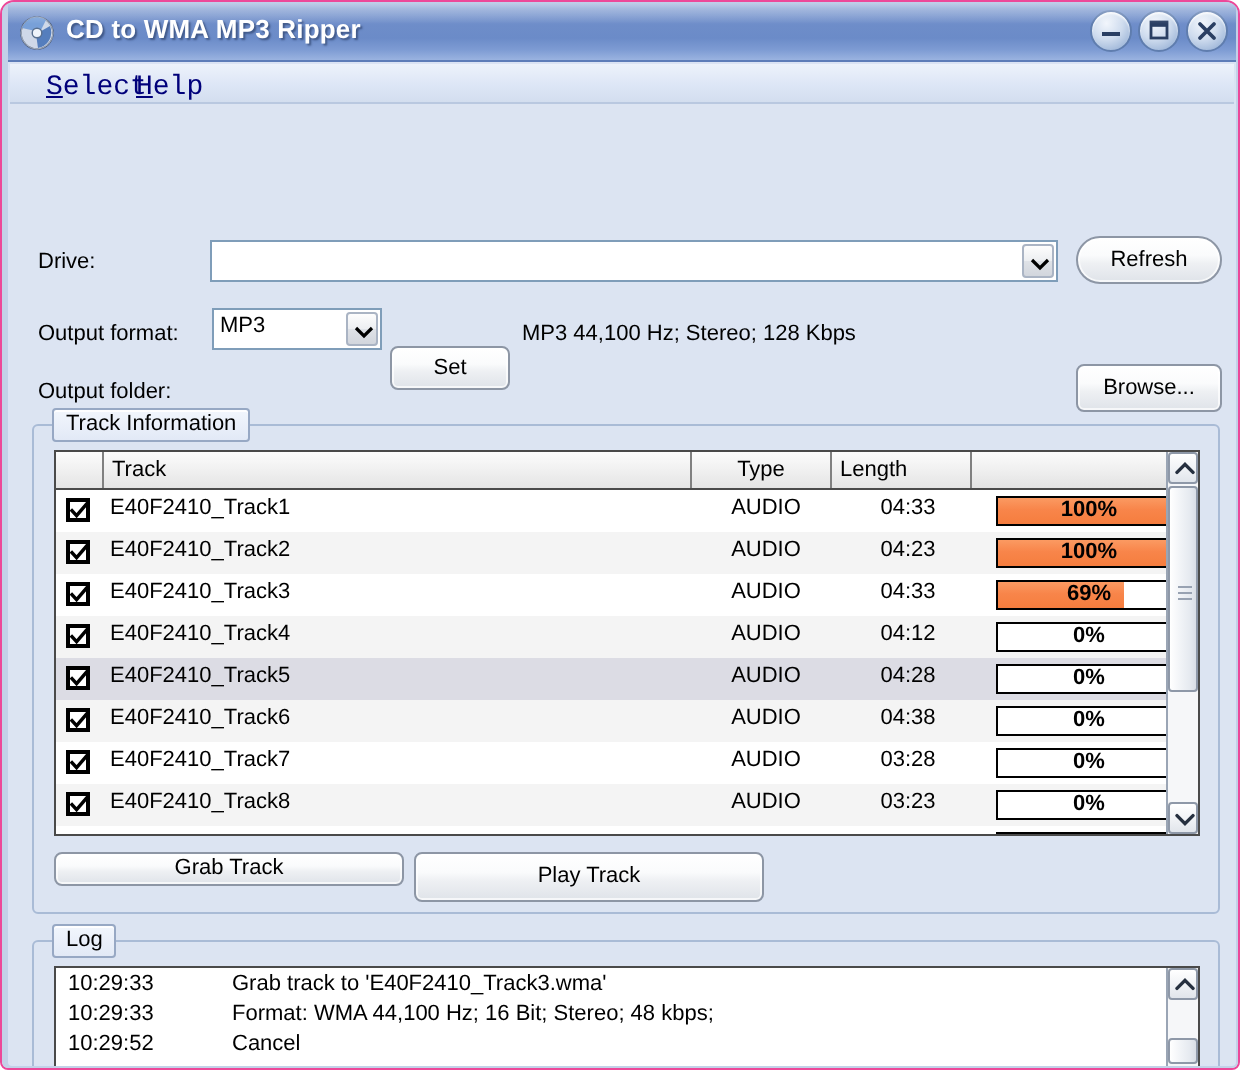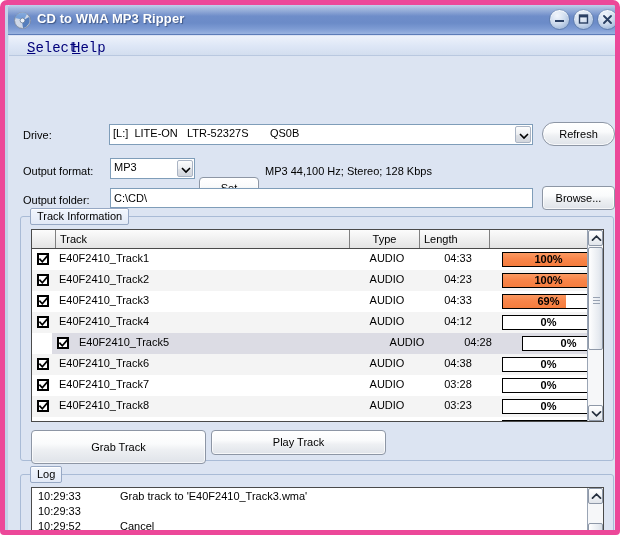--- a/index.html
+++ b/index.html
@@ -15,21 +15,21 @@
     -webkit-font-smoothing: none;
   }
 
   
   .window {
     position: absolute;
     left: 0; top: 0;
     width: 620px; height: 535px;
     box-sizing: border-box;
     background: #dbe3f4;
-    border: 5px solid #ec4899;
+    border: 1px solid #ec4899;
     border-radius: 7px 7px 4px 4px;
     overflow: hidden;
   }
   .win-outer-edge {
     position: absolute;
     left: 0; top: 0; width: 620px; height: 535px;
     box-sizing: border-box;
     border: 3px solid #c3d1e8;
     border-top: none;
     border-radius: 0 0 5px 5px;
@@ -237,21 +237,21 @@
     position: absolute;
     left: 0; top: 19px; right: 0; bottom: 0;
     overflow: hidden;
   }
   .row {
     position: relative;
     height: 21px;
     box-sizing: border-box;
   }
   .row.alt { background: #f4f4f4; }
-  .row.sel { background: #dcdce4; margin-left: 20px; }
+  .row.sel { background: #dcdce4; }
   .row .cb {
     position: absolute;
     left: 5px; top: 4px;
     width: 12px; height: 12px;
     background: #ffffff;
     border: 2px solid #000000;
     box-sizing: border-box;
   }
   .row .cb svg { position: absolute; left: 0px; top: 0px; }
   .row .c-track {
@@ -387,21 +387,20 @@
 
   <div class="menubar">
     <span class="menu-item" id="menu-select"><u>S</u>elect</span>
     <span class="menu-item" id="menu-help"><u>H</u>elp</span>
   </div>
 
   <div class="client">
 
     <span class="lbl" style="left:14px; top:73px;">Drive:</span>
     <div class="combo" style="left:100px; top:68px; width:424px; height:21px;">
-      <span class="combo-text">[L:]  LITE-ON   LTR-52327S       QS0B</span>
       <span class="combo-arrow">
         <svg width="10" height="8" viewBox="0 0 10 8">
             <path d="M1 2 L5 6 L9 2" stroke="#000" stroke-width="1.6" fill="none"></path>
           </svg>
       </span>
     </div>
     <div class="btn" style="left:533px; top:66px; width:73px; height:24px;border-radius:12px;">
       <span>Refresh</span>
     </div>
 
@@ -413,21 +412,20 @@
             <path d="M1 2 L5 6 L9 2" stroke="#000" stroke-width="1.6" fill="none"></path>
           </svg>
       </span>
     </div>
     <div class="btn" style="left:190px; top:101px; width:60px; height:22px;margin-top:20px;">
       <span>Set</span>
     </div>
     <span class="lbl" style="left:256px; top:109px;">MP3 44,100 Hz; Stereo;  128 Kbps</span>
 
     <span class="lbl" style="left:14px; top:138px;">Output folder:</span>
-    <div class="textfield" style="left:101px; top:132px; width:423px; height:20px;">C:\CD\</div>
     <div class="btn" style="left:533px; top:130px; width:73px; height:24px;">
       <span>Browse...</span>
     </div>
 
     <div class="groupbox" style="left:11px; top:160px; width:594px; height:245px;">
       <span class="group-label">Track Information</span>
 
       <div class="listctl" style="left:10px; top:12px; width:573px; height:193px;">
 
         <div class="list-header">
@@ -574,39 +572,40 @@
             </div>
           </div>
           <div class="sb-btn down">
             <svg width="11" height="7" viewBox="0 0 11 7">
                 <path d="M1.5 1.8 L5.5 5.8 L9.5 1.8" stroke="#26303f" stroke-width="1.7" fill="none" stroke-linecap="round"></path>
               </svg>
           </div>
         </div>
       </div>
 
-      <div class="btn" style="left:10px; top:213px; width:175px; height:34px;">
+      <div class="btn" style="left:10px; top:213px; width:175px; height:17px;">
         <span>Grab Track</span>
       </div>
       <div class="btn" style="left:190px; top:213px; width:175px; height:25px;justify-content:center;">
         <span>Play Track</span>
       </div>
     </div>
 
     <div class="groupbox" style="left:11px; top:418px; width:594px; height:92px;">
       <span class="group-label">Log</span>
 
       <div class="logbox" style="left:10px; top:12px; width:573px; height:72px;">
         <div id="log-lines" style="position:absolute; left:0; top:2px; right:16px;">
             <div class="log-line">
               <span class="log-time">10:29:33</span>
               <span class="log-msg">Grab track to 'E40F2410_Track3.wma'</span>
             </div>
             <div class="log-line">
               <span class="log-time">10:29:33</span>
+              <span class="log-msg">Format: WMA 44,100 Hz; 16 Bit; Stereo; 48 kbps;</span>
             </div>
             <div class="log-line">
               <span class="log-time">10:29:52</span>
               <span class="log-msg">Cancel</span>
             </div>
           </div>
 
         <div class="vscroll" style="top:0; height:70px;">
           <div class="sb-btn up">
             <svg width="11" height="7" viewBox="0 0 11 7">

